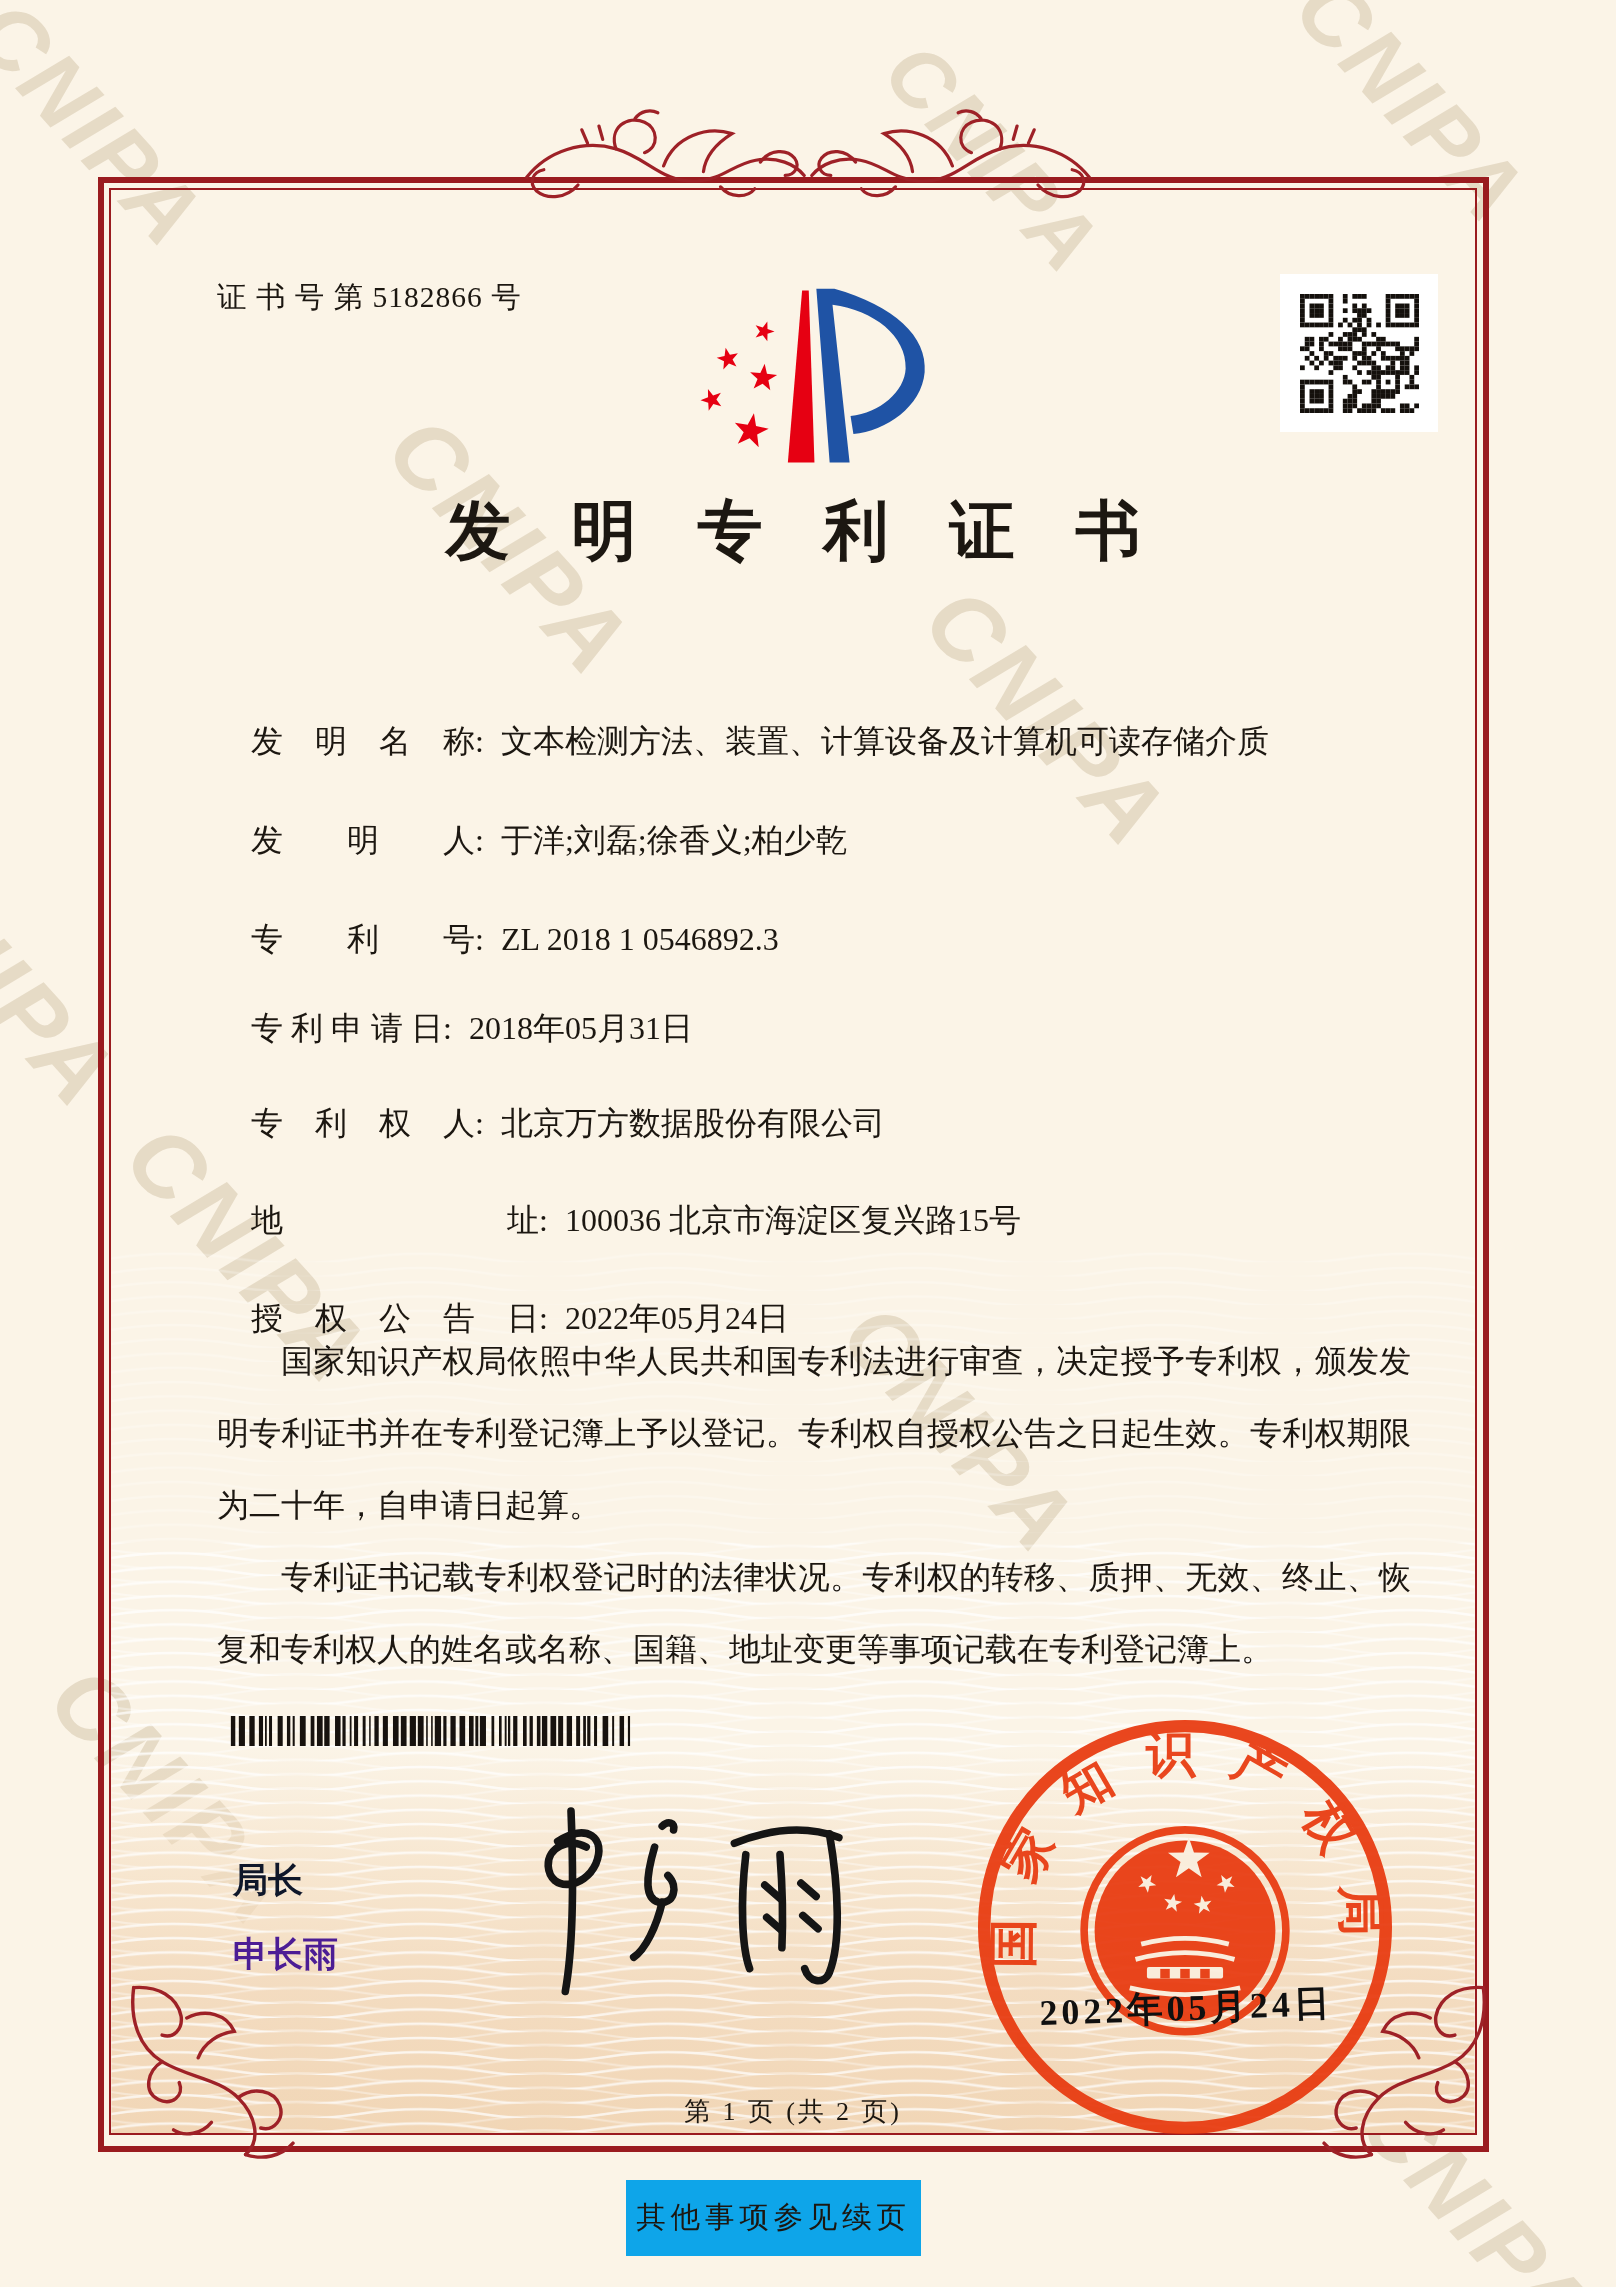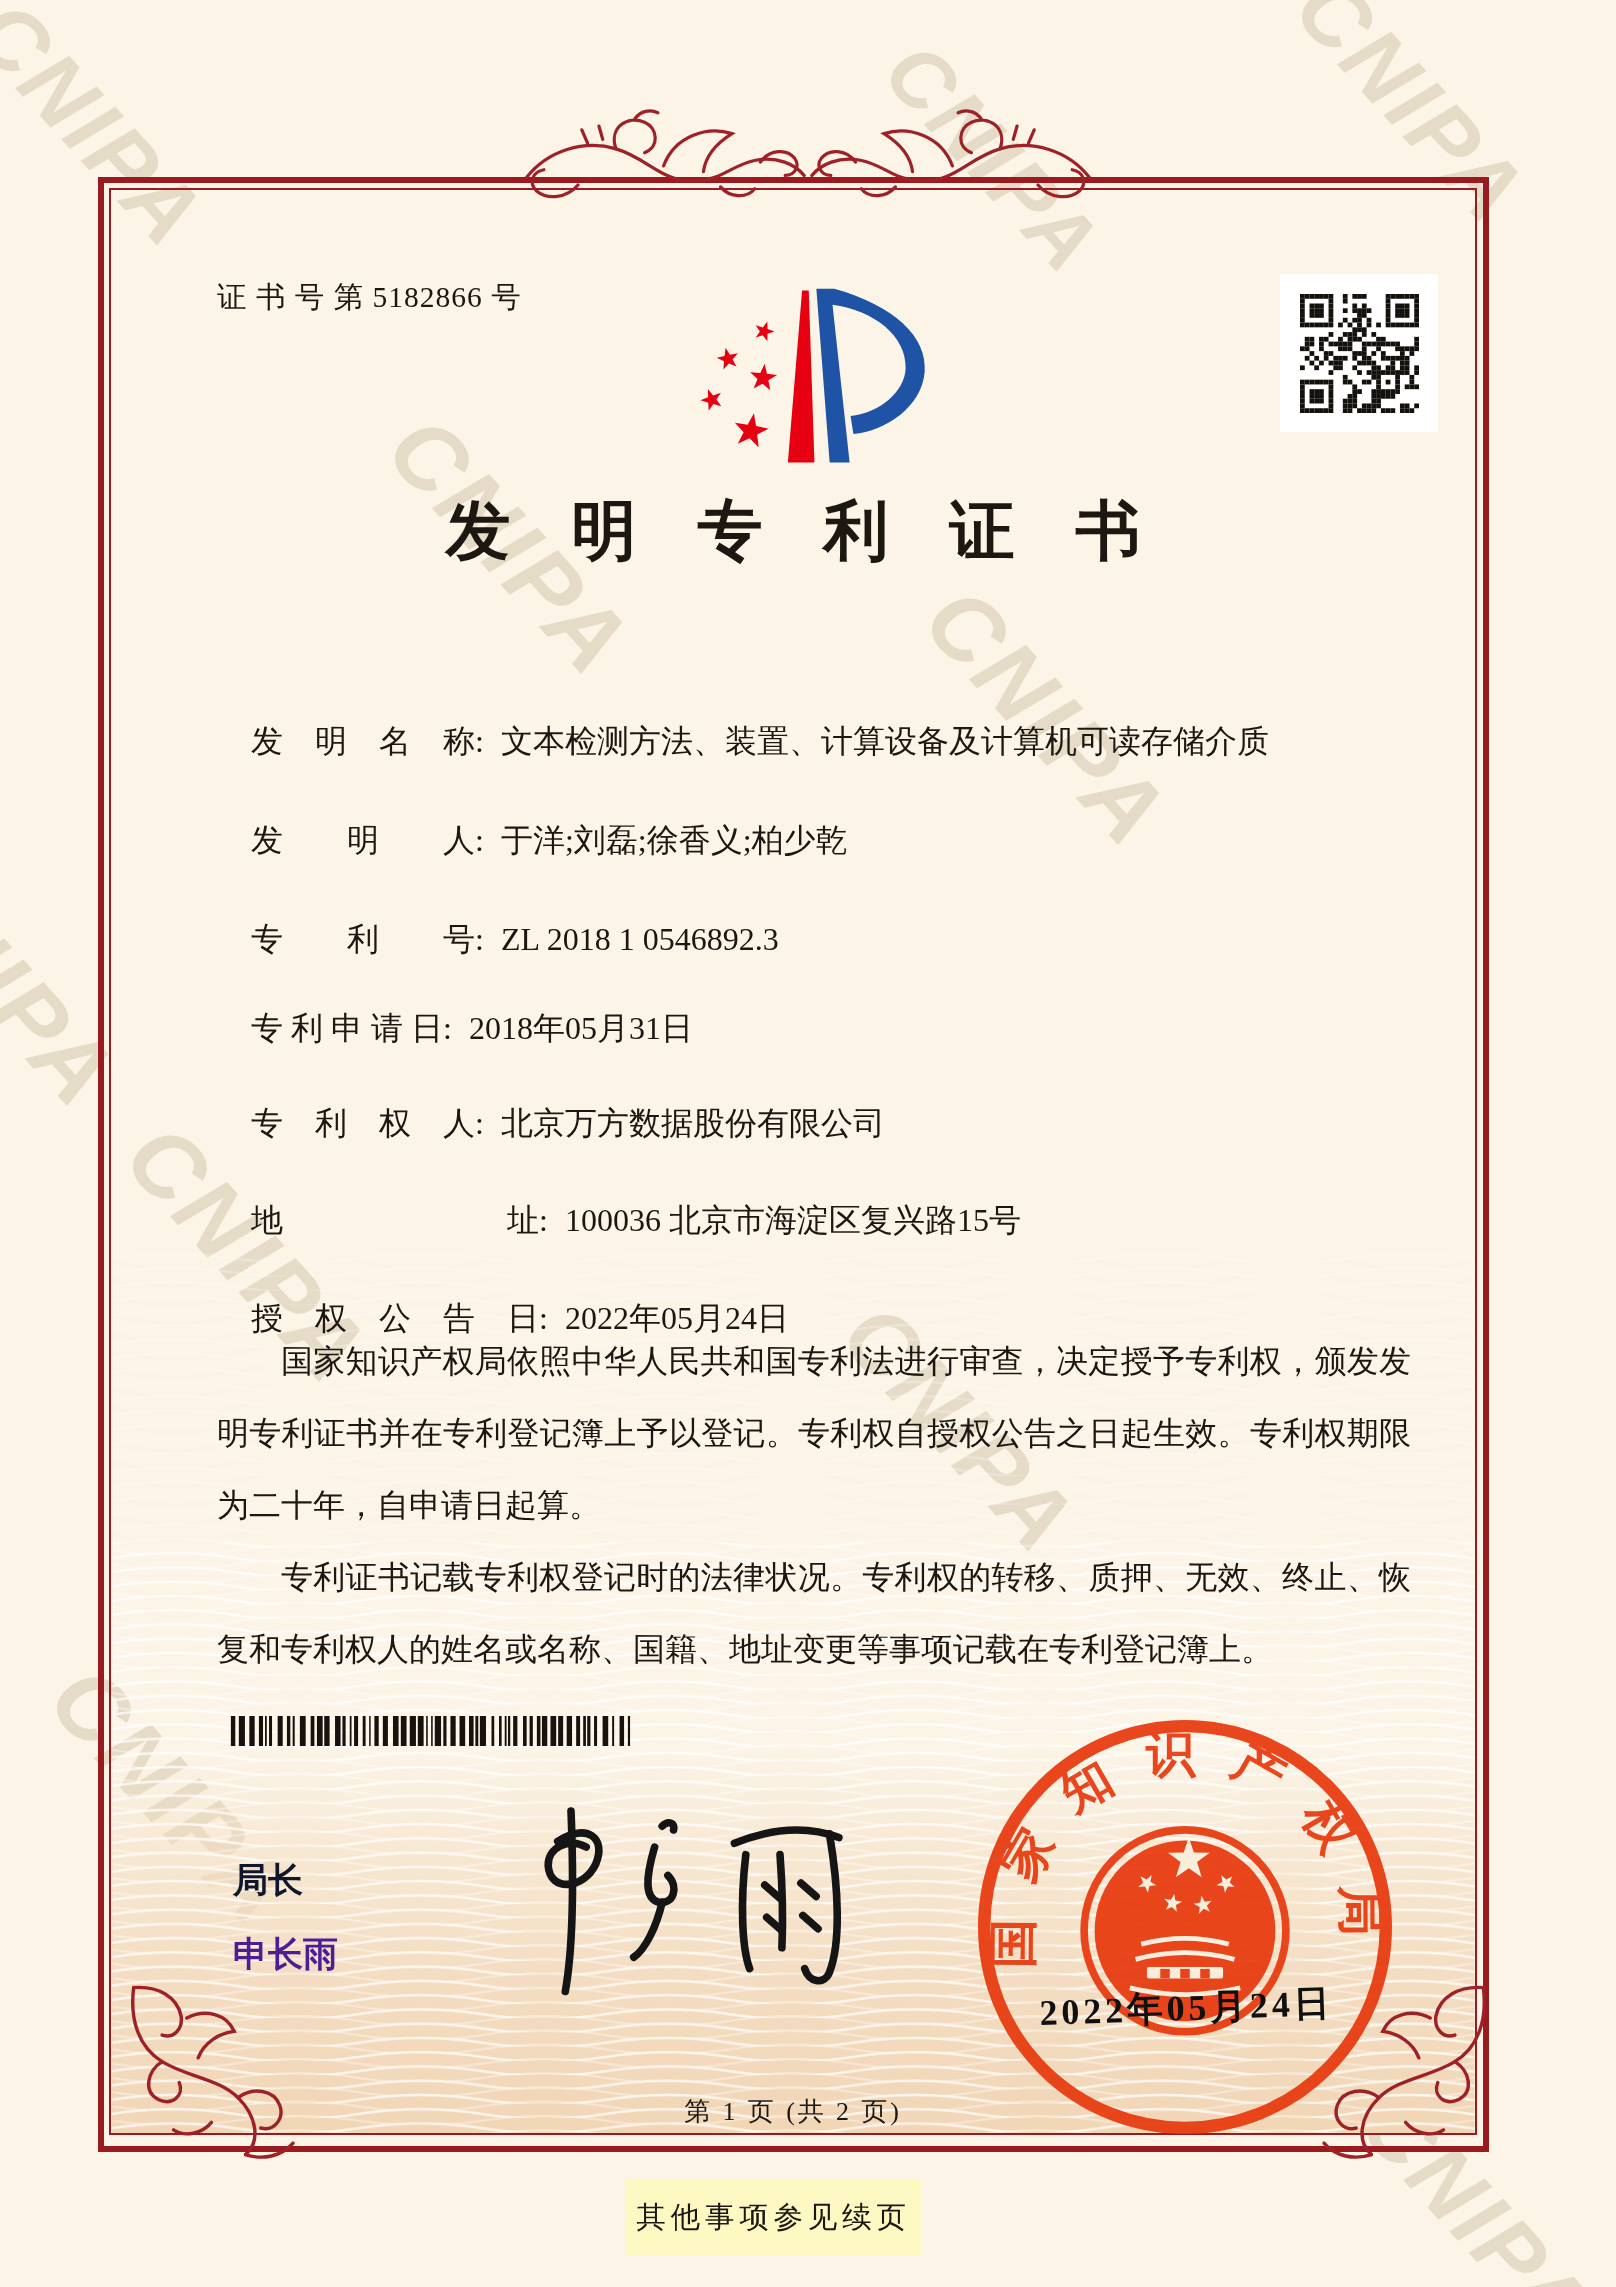--- a/index.html
+++ b/index.html
@@ -27,21 +27,21 @@
   .paras p{margin:0;text-indent:2em;}
   .qrbox{position:absolute;left:1280px;top:274px;width:158px;height:158px;background:#ffffff;}
   .sig-title{position:absolute;left:233px;top:1857px;font-size:35px;font-weight:600;
              font-family:"Liberation Sans","DejaVu Sans",sans-serif;color:#0f172a;}
   .sig-name{position:absolute;left:233px;top:1931px;font-size:35px;font-weight:600;
             font-family:"Liberation Sans","DejaVu Sans",sans-serif;color:#4c1d95;}
   .seal-date{position:absolute;left:989px;top:1984px;width:395px;text-align:center;font-size:36px;
              font-weight:600;letter-spacing:3.8px;color:#101010;transform:rotate(-2deg);}
   .footer-page{position:absolute;left:108px;top:2094px;width:1370px;text-align:center;font-size:26px;
                letter-spacing:2.9px;}
-  .note-box{position:absolute;left:626px;top:2180px;width:295px;height:76px;background:#fef9c3;
+  .note-box{position:absolute;left:626px;top:2180px;width:295px;height:76px;background:#0ea5e9;
             display:flex;align-items:center;justify-content:center;font-size:29.5px;letter-spacing:4.8px;}
 </style>
 </head>
 <body>
 
 <div class="page">
 
   <span class="wm" style="left:28.5px;top:-19px;font-size:90px;">CNIPA</span>
   <span class="wm" style="left:937px;top:24px;font-size:84px;">CNIPA</span>
   <span class="wm" style="left:1351px;top:-43px;font-size:90px;">CNIPA</span>

